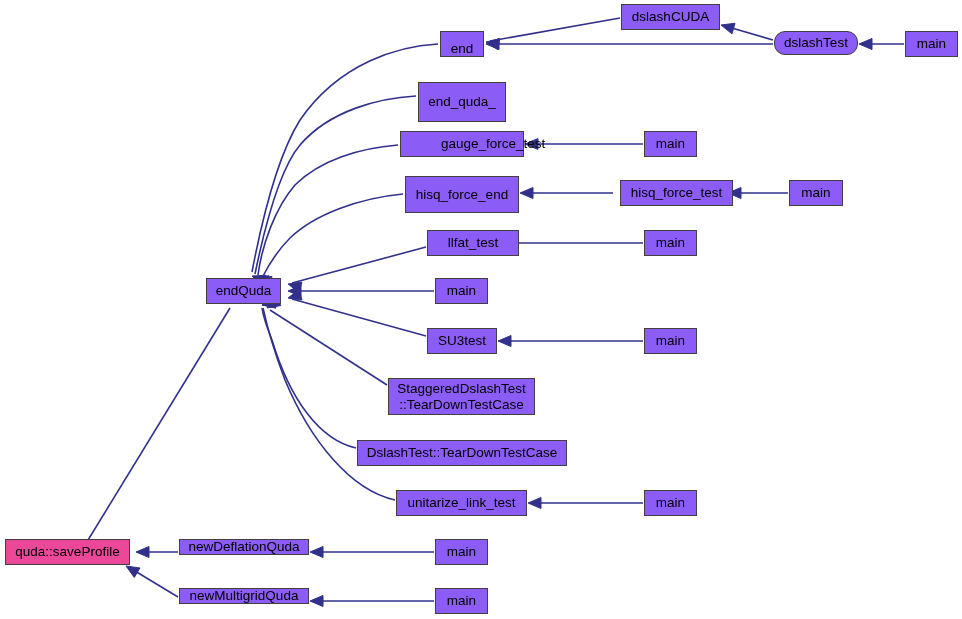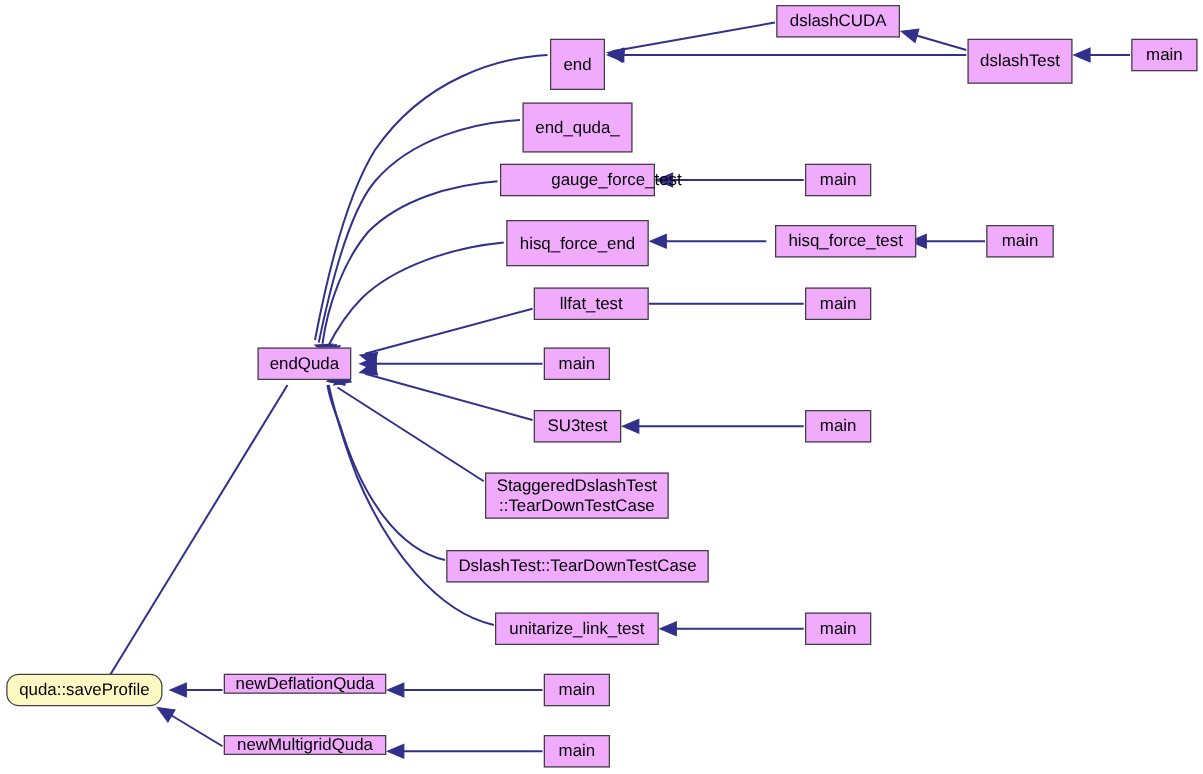--- a/index.html
+++ b/index.html
@@ -20,34 +20,33 @@
     left: 0;
     top: 0;
     width: 962px;
     height: 619px;
     pointer-events: none;
   }
   .node {
     position: absolute;
     box-sizing: border-box;
     border: 1px solid #404040;
-    background: #f0abfc;
+    background: #8b5cf6;
     color: #000000;
     font-size: 13.5px;
     line-height: 1.12;
     display: flex;
     align-items: center;
     justify-content: center;
     text-align: center;
     white-space: pre;
     z-index: 2;
   }
   .node.highlight {
-    background: #fef9c3;
-    border-radius: 10px;
+    background: #ec4899;
   }
   .node .label {
     display: block;
     width: 100%;
   }
 </style>
 </head>
 <body>
 
 <div id="graph">
@@ -97,23 +96,23 @@
       <path d="M 178 552 L 140 552" fill="none" stroke="#31318c" stroke-width="1.6"></path>
       <polygon points="136,552 149,546.5 149,557.5" fill="#31318c" stroke="#31318c" stroke-width="1"></polygon>
       <path d="M 434 552 L 314 552" fill="none" stroke="#31318c" stroke-width="1.6"></path>
       <polygon points="310,552 323,546.5 323,557.5" fill="#31318c" stroke="#31318c" stroke-width="1"></polygon>
       <path d="M 178 597 L 130 568" fill="none" stroke="#31318c" stroke-width="1.6"></path>
       <polygon points="126,566 139.97588432113275,567.9810748199691 134.31046549712215,577.4099151276923" fill="#31318c" stroke="#31318c" stroke-width="1"></polygon>
       <path d="M 434 601 L 314 601" fill="none" stroke="#31318c" stroke-width="1.6"></path>
       <polygon points="310,601 323,595.5 323,606.5" fill="#31318c" stroke="#31318c" stroke-width="1"></polygon>
     </svg>
   <div id="nodes">
-      <div class="node" style="left: 440px; top: 31px; width: 44px; height: 41px;"><span class="label">end</span></div>
+      <div class="node" style="left: 440px; top: 31px; width: 44px; height: 26px; align-items: flex-end;"><span class="label">end</span></div>
       <div class="node" style="left: 621px; top: 4px; width: 99px; height: 26px;"><span class="label">dslashCUDA</span></div>
-      <div class="node" style="left: 774px; top: 31px; width: 84px; height: 36px;"><span class="label">dslashTest</span></div>
+      <div class="node" style="left: 774px; top: 31px; width: 84px; height: 24px; border-radius: 11px;"><span class="label">dslashTest</span></div>
       <div class="node" style="left: 905px; top: 31px; width: 53px; height: 26px;"><span class="label">main</span></div>
       <div class="node" style="left: 418px; top: 82px; width: 88px; height: 40px;"><span class="label">end_quda_</span></div>
       <div class="node" style="left: 400px; top: 131px; width: 124px; height: 26px; padding-left: 40px;"><span class="label">gauge_force_test</span></div>
       <div class="node" style="left: 644px; top: 131px; width: 53px; height: 26px;"><span class="label">main</span></div>
       <div class="node" style="left: 405px; top: 176px; width: 114px; height: 37px;"><span class="label">hisq_force_end</span></div>
       <div class="node" style="left: 620px; top: 180px; width: 113px; height: 26px;"><span class="label">hisq_force_test</span></div>
       <div class="node" style="left: 789px; top: 180px; width: 54px; height: 26px;"><span class="label">main</span></div>
       <div class="node" style="left: 427px; top: 230px; width: 92px; height: 26px;"><span class="label">llfat_test</span></div>
       <div class="node" style="left: 644px; top: 230px; width: 53px; height: 26px;"><span class="label">main</span></div>
       <div class="node" style="left: 206px; top: 278px; width: 75px; height: 26px;"><span class="label">endQuda</span></div>

